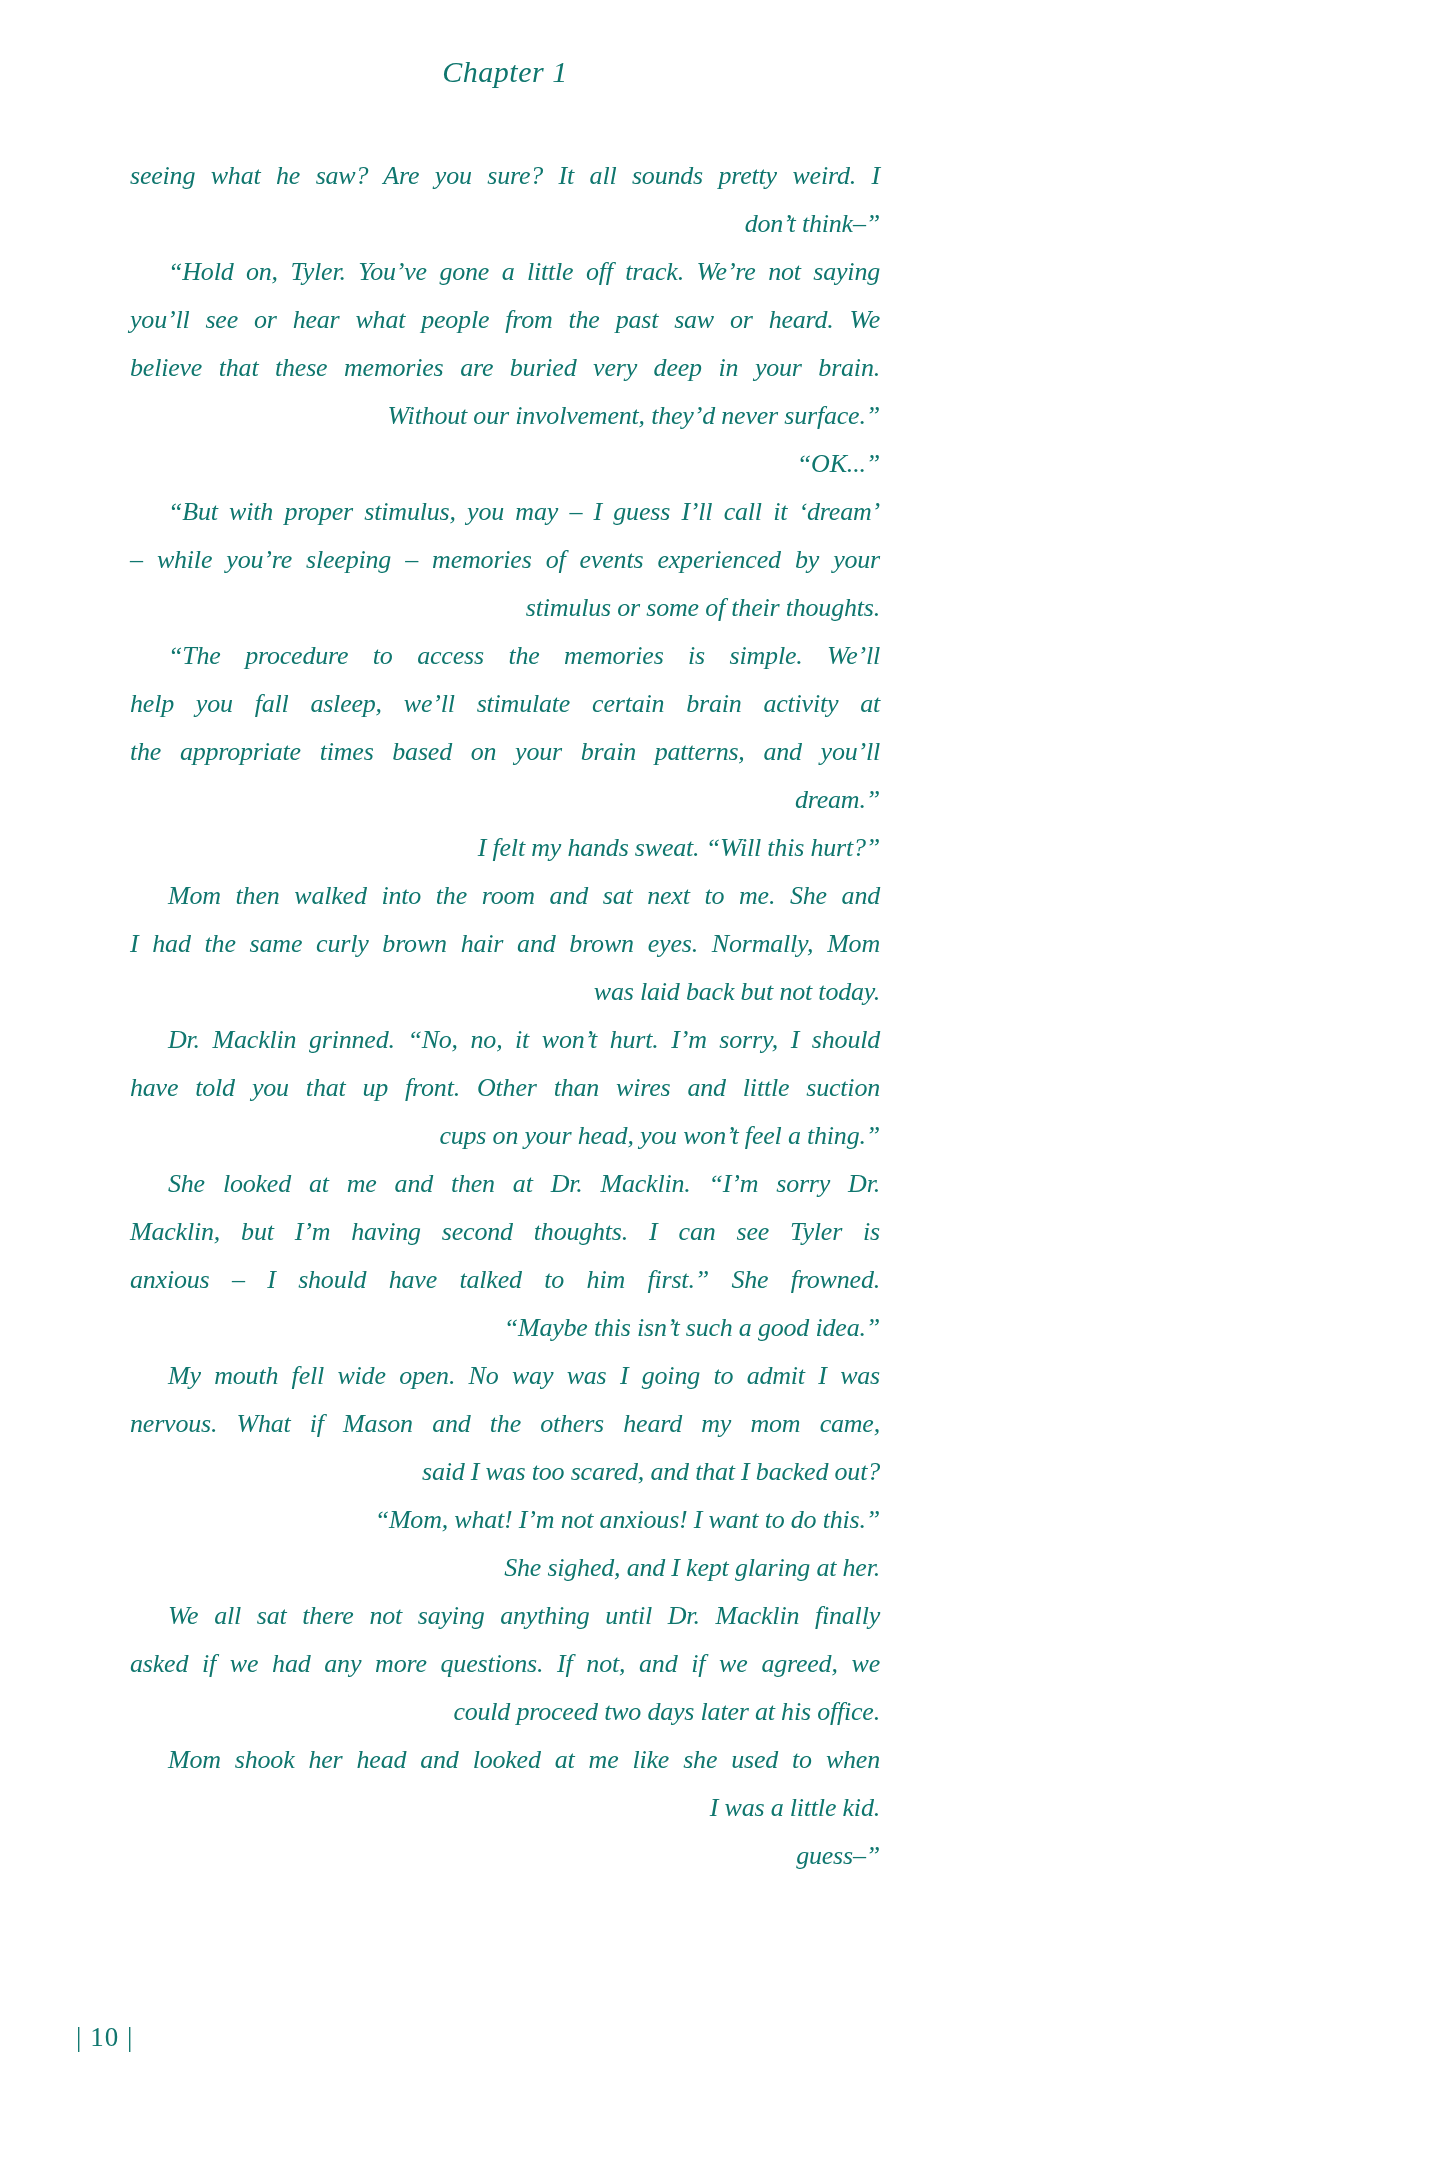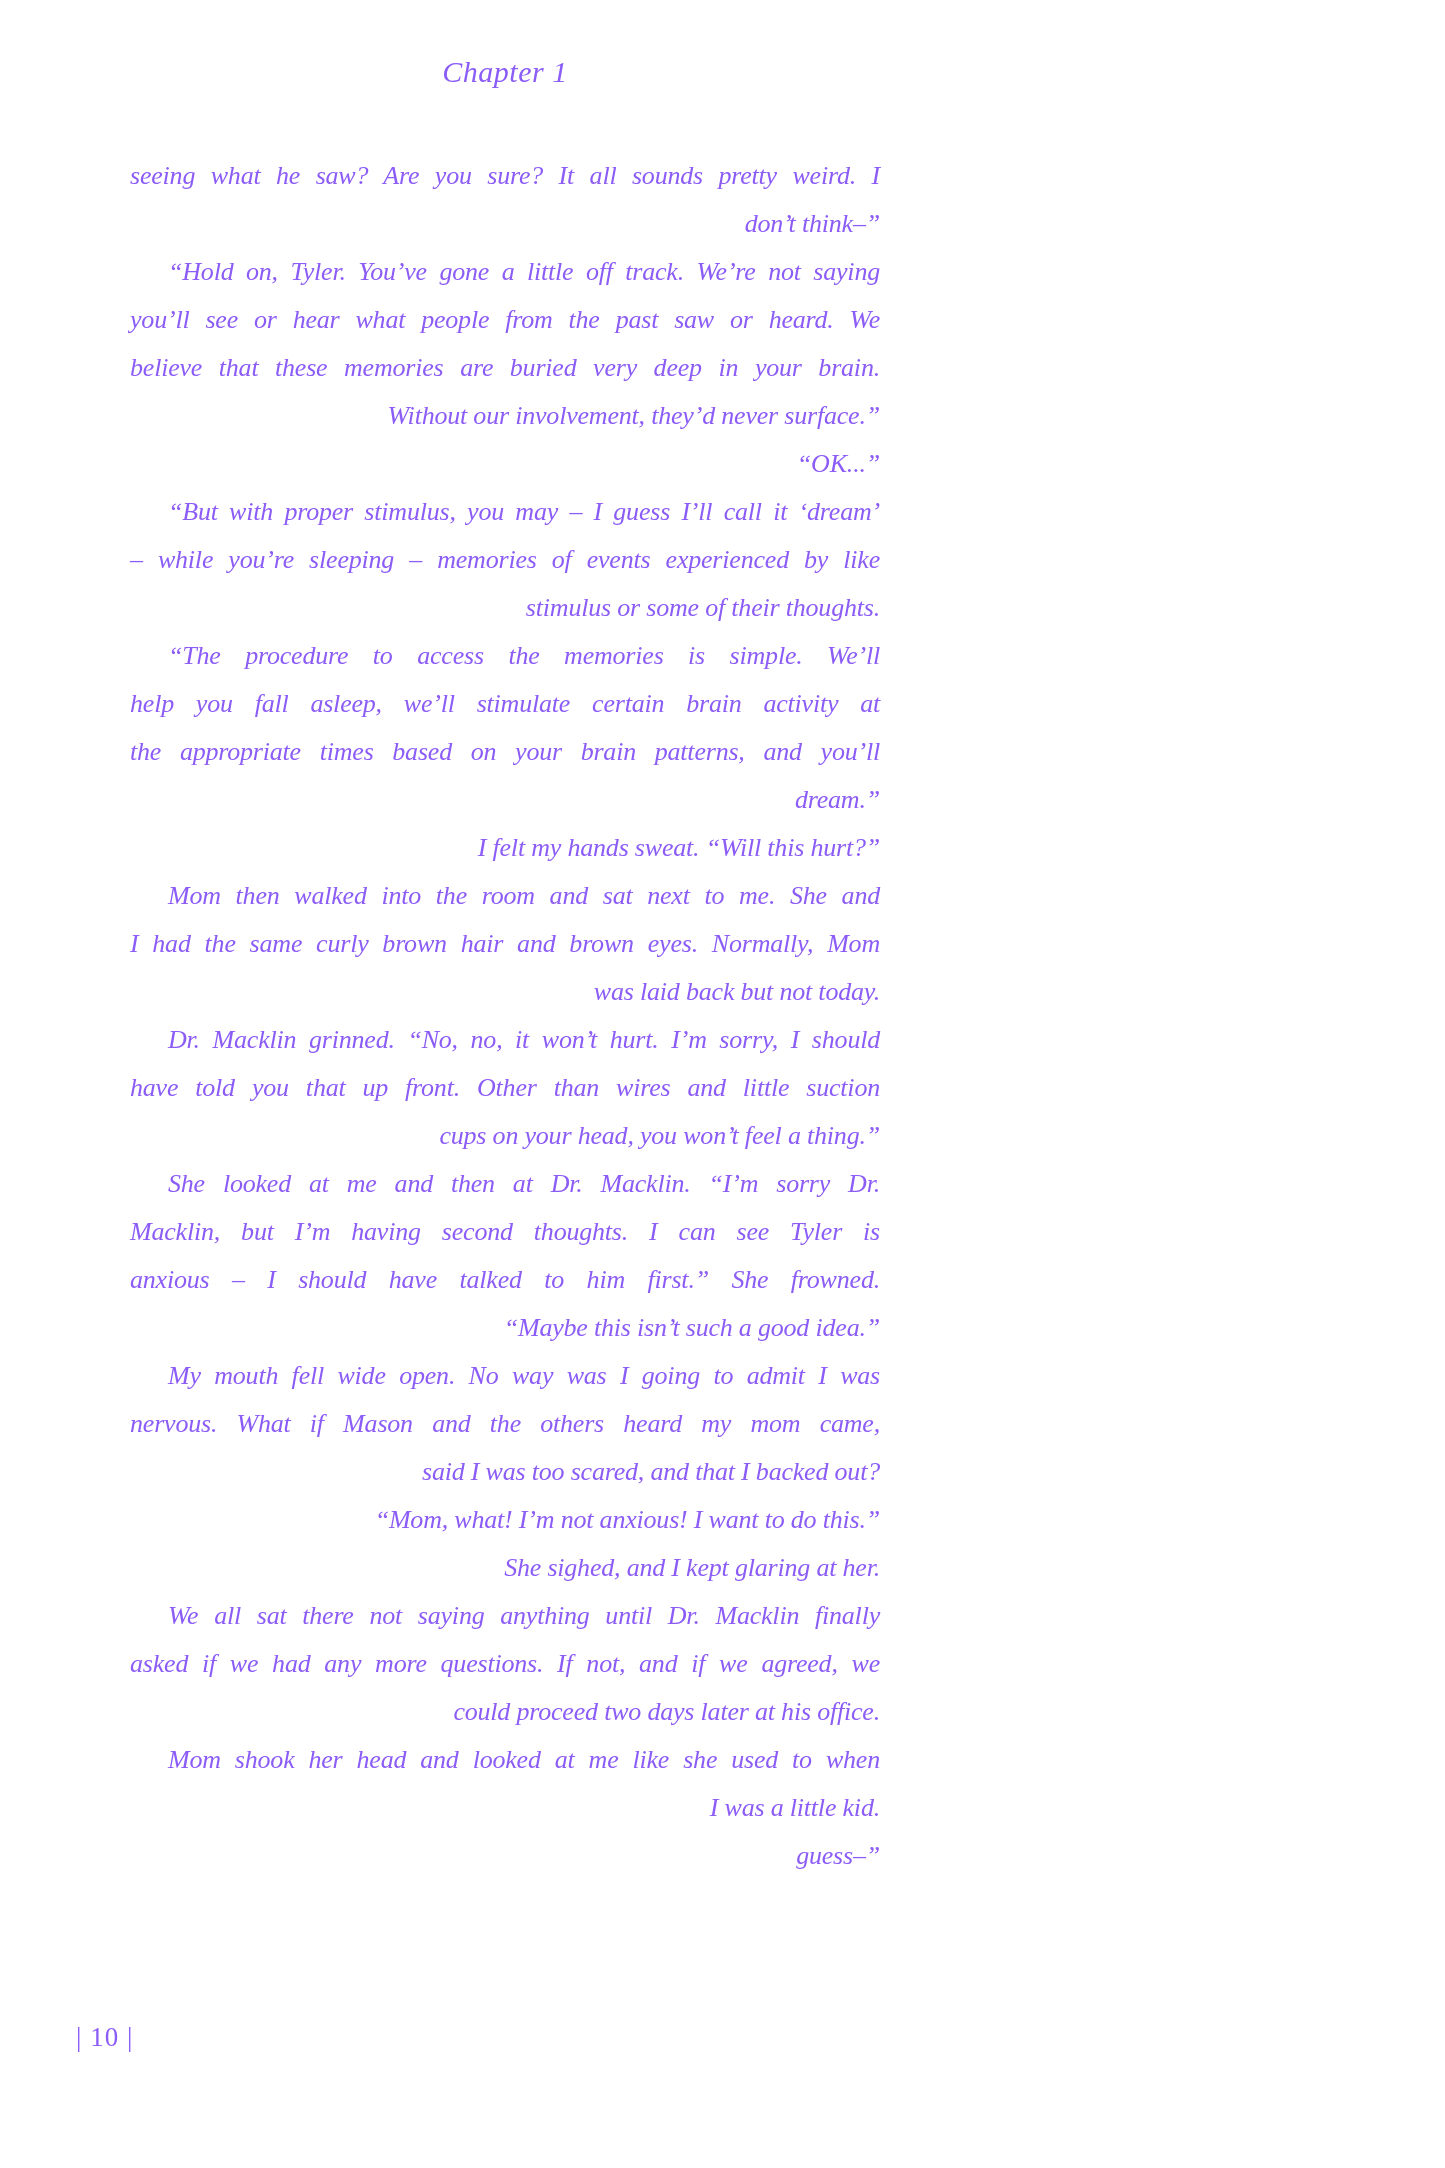--- a/index.html
+++ b/index.html
@@ -56,40 +56,40 @@
     left: 55px;
     top: 2022px;
     font-size: 27px;
     letter-spacing: 1px;
     margin-left: 21px;
   }
 </style>
 </head>
 <body>
 
-<div class="book-page" style="background: rgb(255, 255, 255); color: #8b5cf6;">
+<div class="book-page" style="background: rgb(255, 255, 255); color: #0f766e;">
   <div class="chapter-heading">Chapter 1</div>
 
   <div class="body-text">
       <div class="paragraph">
         <div class="line justified">seeing what he saw? Are you sure? It all sounds pretty weird. I</div>
         <div class="line">don’t think–”</div>
       </div>
       <div class="paragraph indent">
         <div class="line justified">“Hold on, Tyler. You’ve gone a little off track. We’re not saying</div>
         <div class="line justified">you’ll see or hear what people from the past saw or heard. We</div>
         <div class="line justified">believe that these memories are buried very deep in your brain.</div>
         <div class="line">Without our involvement, they’d never surface.”</div>
       </div>
       <div class="paragraph indent">
         <div class="line">“OK...”</div>
       </div>
       <div class="paragraph indent">
         <div class="line justified">“But with proper stimulus, you may – I guess I’ll call it ‘dream’</div>
-        <div class="line justified">– while you’re sleeping – memories of events experienced by like</div>
+        <div class="line justified">– while you’re sleeping – memories of events experienced by your</div>
         <div class="line">stimulus or some of their thoughts.</div>
       </div>
       <div class="paragraph indent">
         <div class="line justified">“The procedure to access the memories is simple. We’ll</div>
         <div class="line justified">help you fall asleep, we’ll stimulate certain brain activity at</div>
         <div class="line justified">the appropriate times based on your brain patterns, and you’ll</div>
         <div class="line">dream.”</div>
       </div>
       <div class="paragraph indent">
         <div class="line">I felt my hands sweat. “Will this hurt?”</div>

